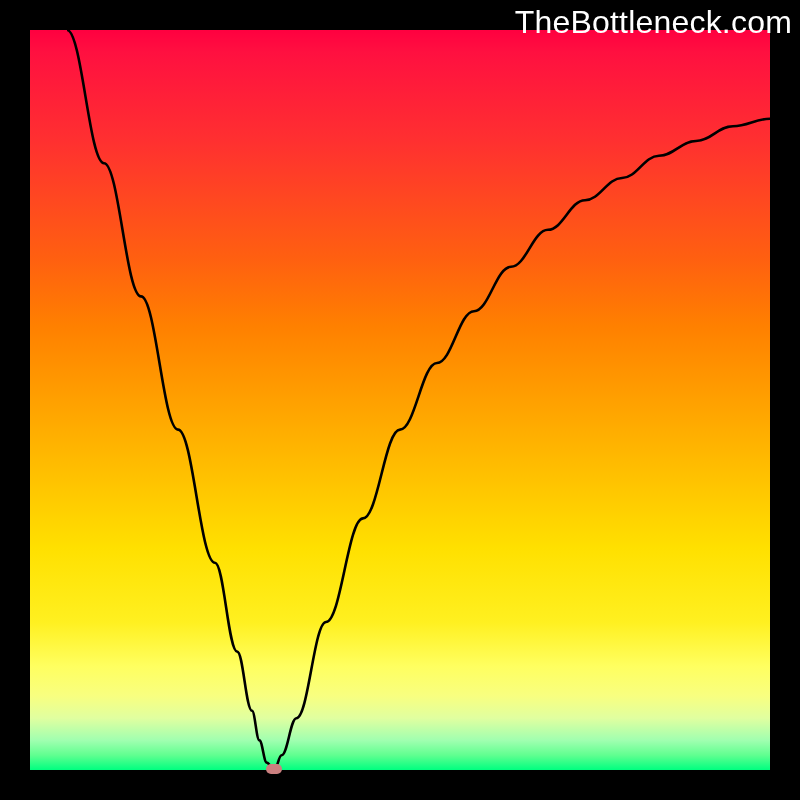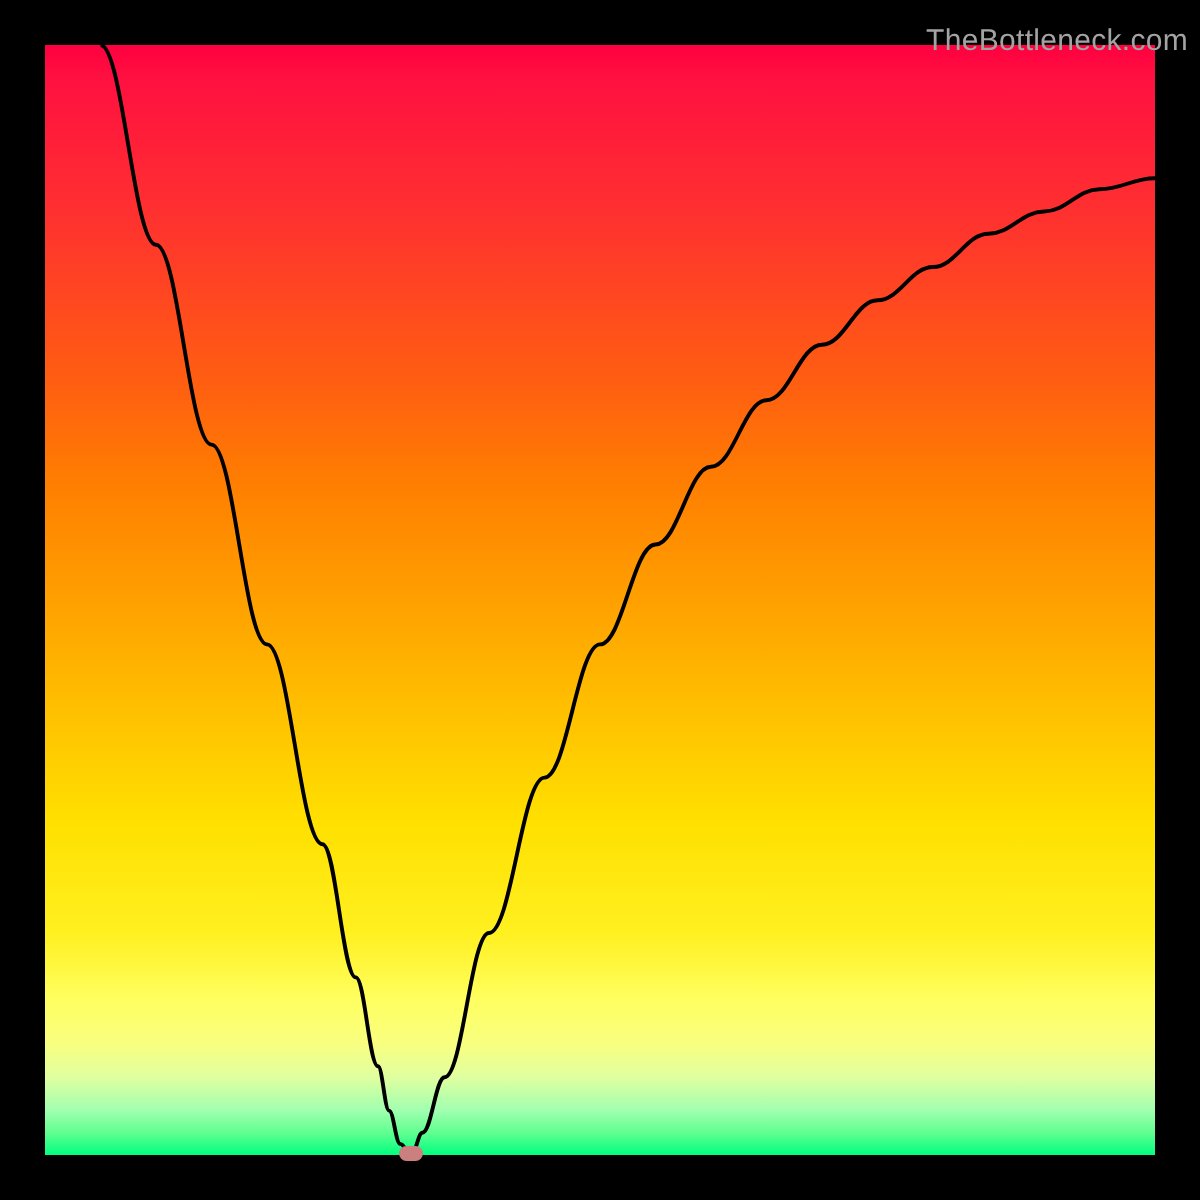--- a/index.html
+++ b/index.html
@@ -36,24 +36,24 @@
       #ffff60 86%,
       #f8ff80 90%,
       #e0ffa0 93%,
       #a0ffb0 96%,
       #60ff90 98%,
       #00ff80 100%
     );
   }
   .watermark {
     position: absolute;
-    top: 16px;
+    top: 4px;
     right: 8px;
-    color: #a3a3a3;
-    font-size: 20px;
+    color: #ffffff;
+    font-size: 32px;
     font-weight: 500;
     letter-spacing: 0.2px;
   }
   svg.curve {
     position: absolute;
     left: 0;
     top: 0;
     width: 740px;
     height: 740px;
   }

